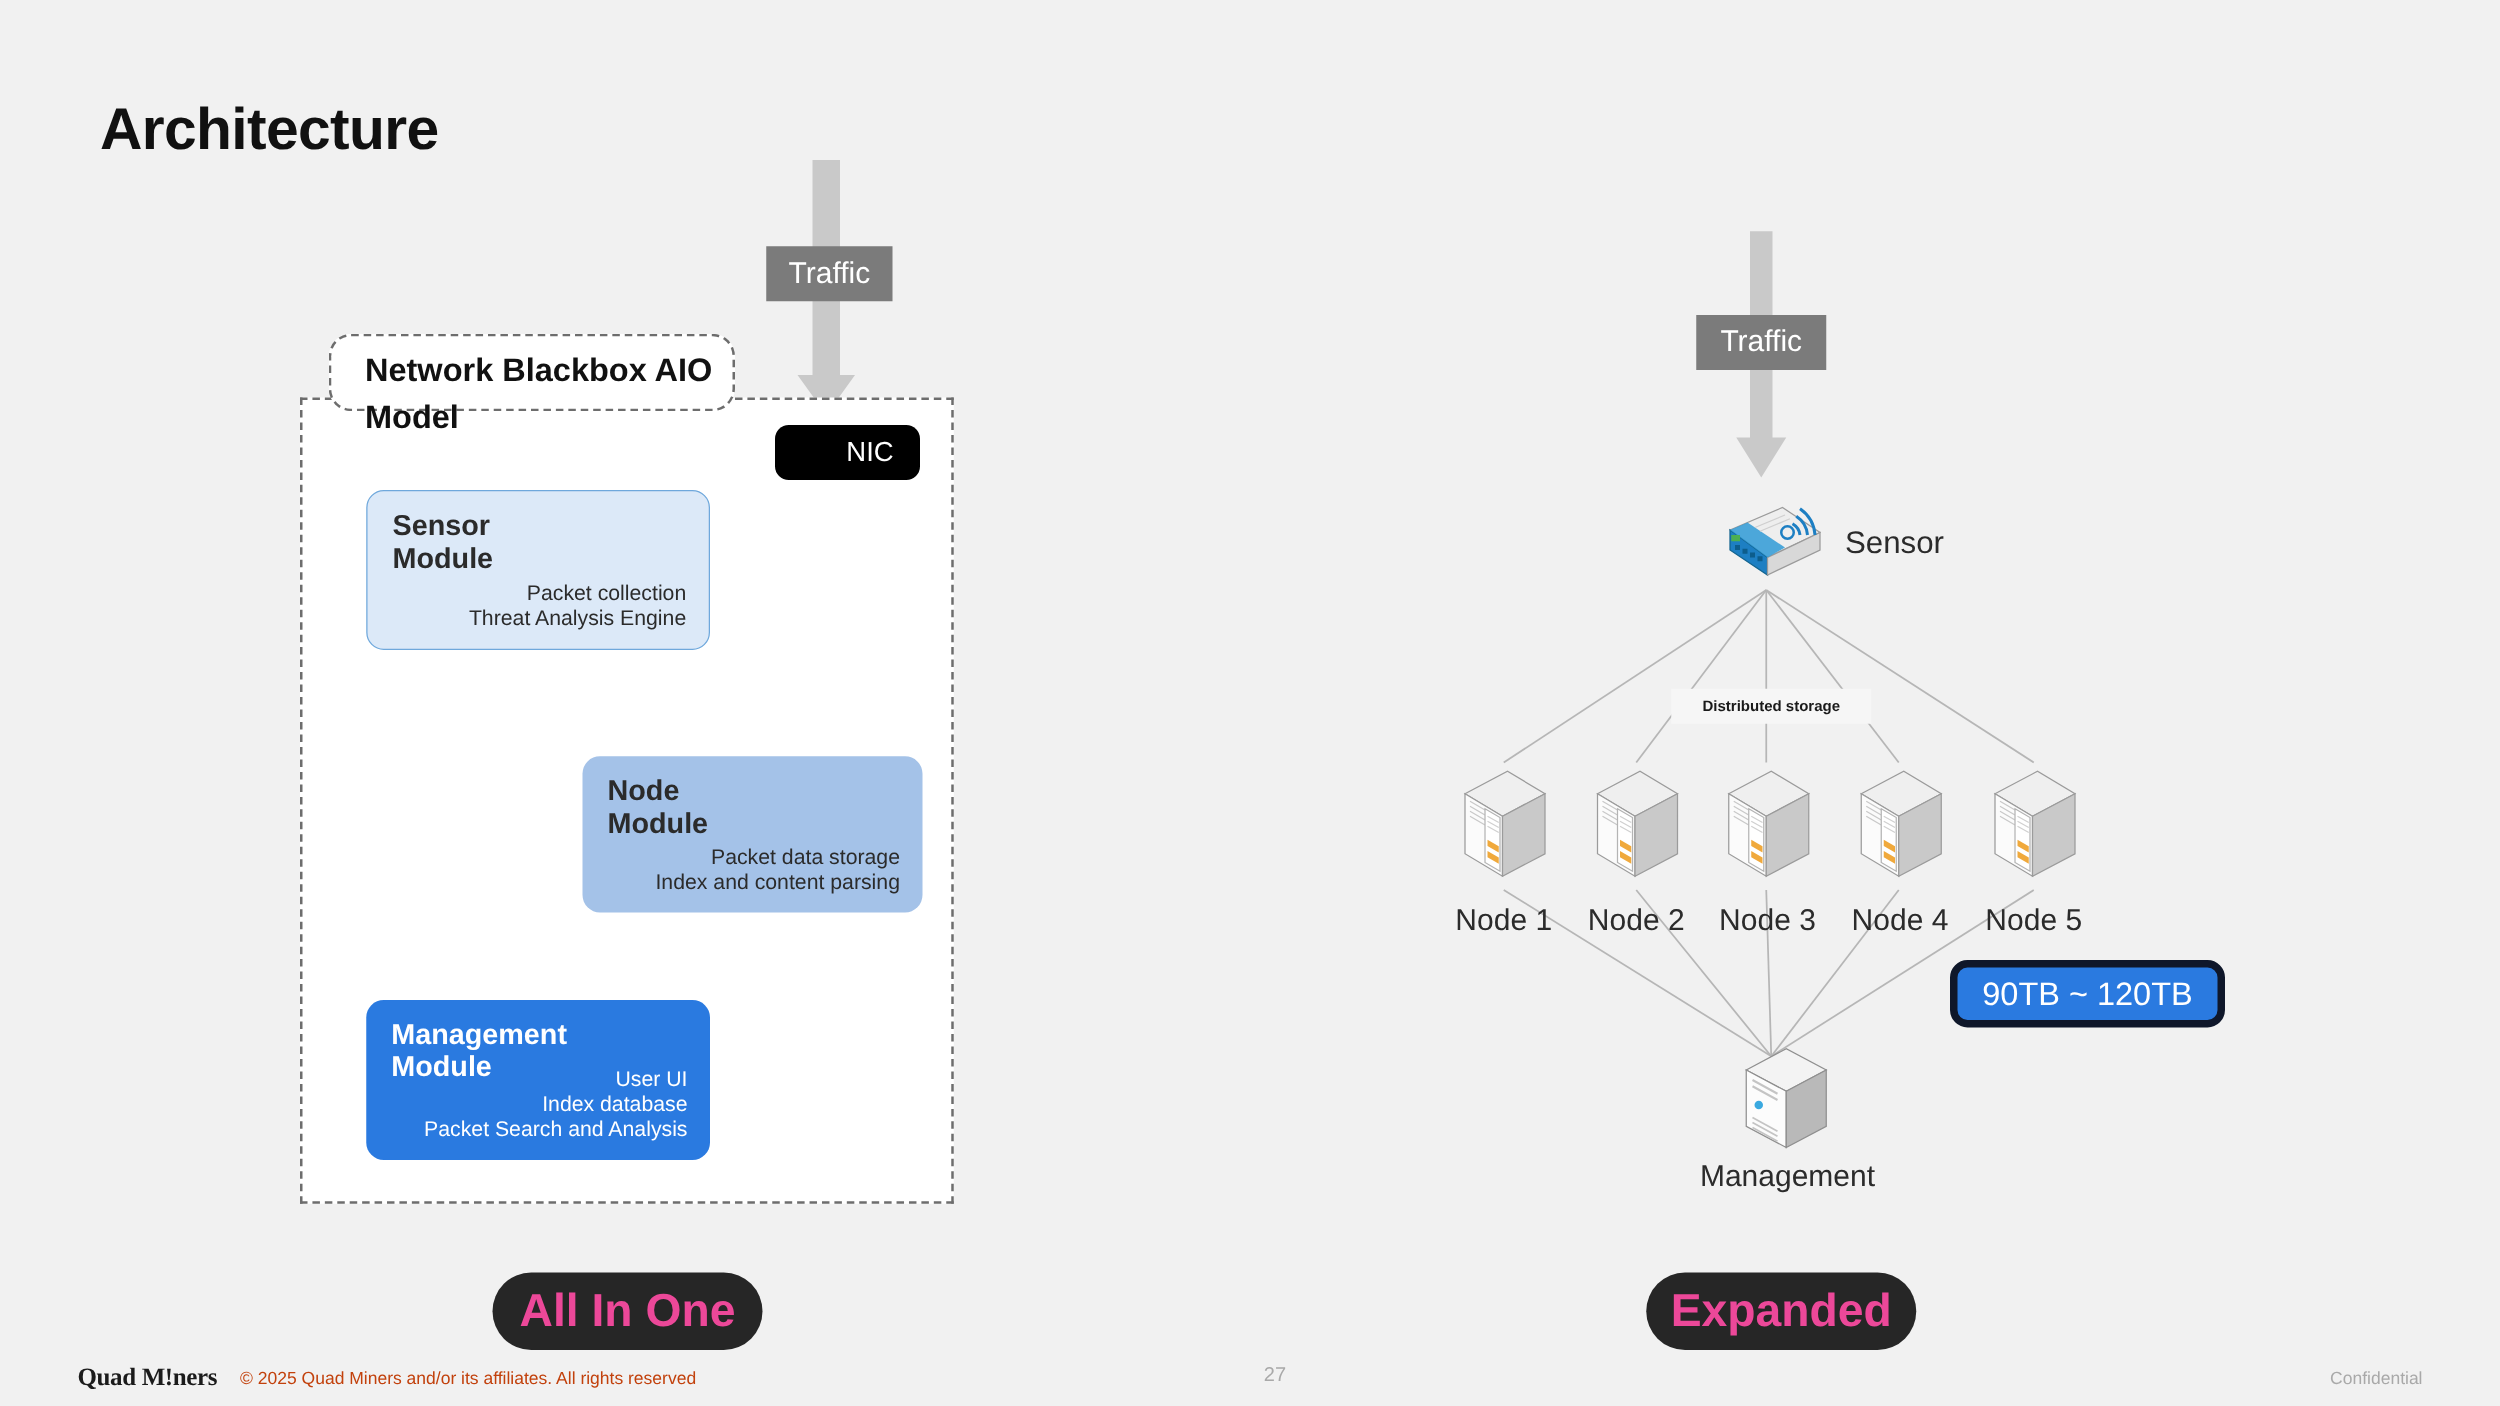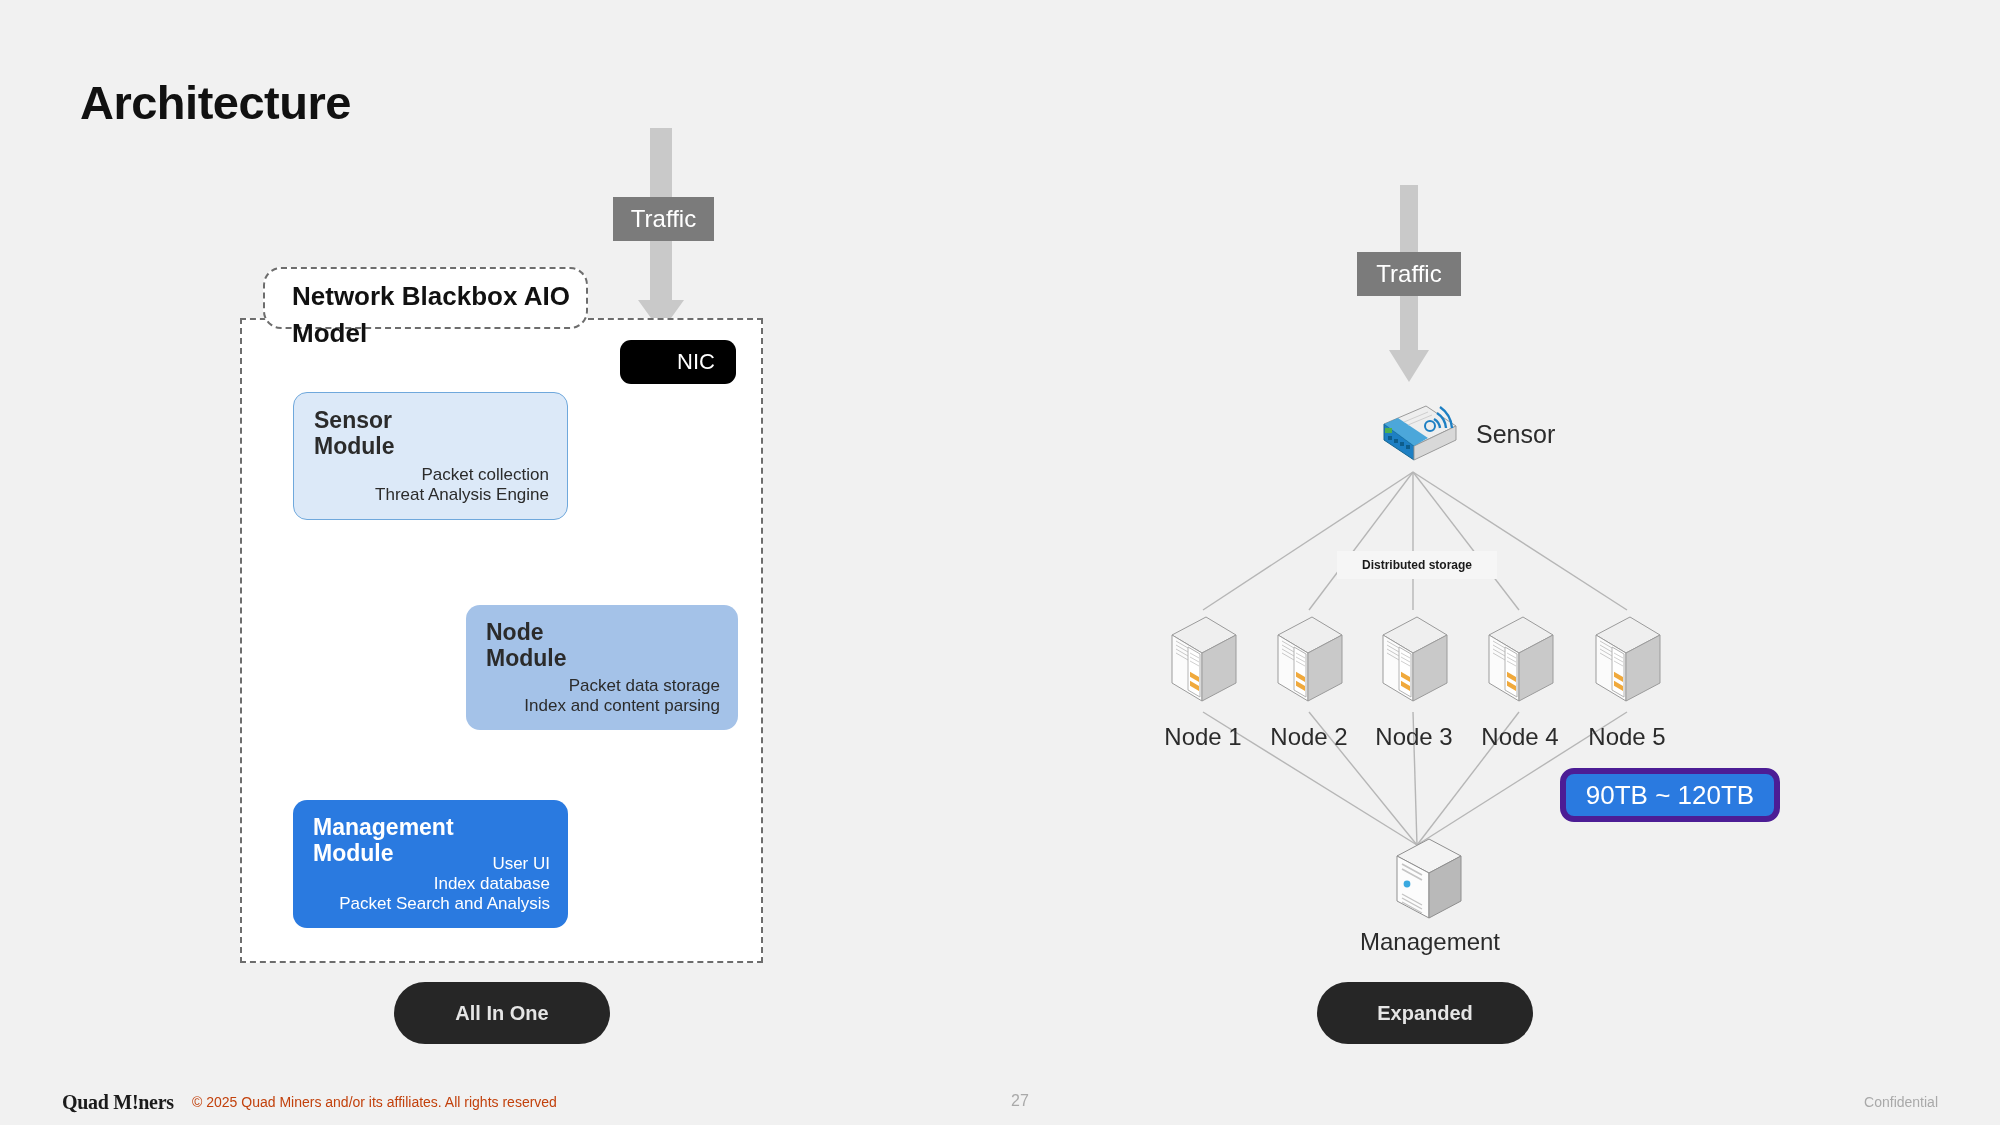--- a/index.html
+++ b/index.html
@@ -137,27 +137,28 @@
     color: #ffffff;
     border-radius: 11px;
     font-size: 22px;
     display: flex; align-items: center; justify-content: center; padding-left: 36px;
   }
 
   
   .pill {
     position: absolute;
     background: #262626;
-    color: #e5e5e5;
+    color: #ec4899;
     border-radius: 33px;
-    font-size: 20px;
+    font-size: 37px;
     font-weight: bold;
     display: flex;
     align-items: center;
     justify-content: center;
+    margin-top: 36px;
   }
   #pill-aio { left: 394px; top: 982px; width: 216px; height: 62px; }
   #pill-expanded { left: 1317px; top: 982px; width: 216px; height: 62px; }
 
   
   .icon-wrap { position: absolute; }
   #sensor-icon { left: 1364px; top: 400px; width: 100px; height: 72px; }
   #sensor-label {
     position: absolute; left: 1476px; top: 420px;
     font-size: 25px; color: #2b2b2b;
@@ -193,21 +194,21 @@
     left: 1290px; top: 928px;
     width: 280px; text-align: center;
     font-size: 24px; color: #2b2b2b;
   }
 
   #capacity-badge {
     position: absolute;
     left: 1560px; top: 768px;
     width: 220px; height: 54px;
     background: #2a7ae0;
-    border: 6px solid #4c1d95;
+    border: 6px solid #0f172a;
     border-radius: 14px;
     color: #ffffff;
     font-size: 26px;
     display: flex; align-items: center; justify-content: center;
     box-sizing: border-box;
   }
 
   
   #footer-logo {
     position: absolute;

